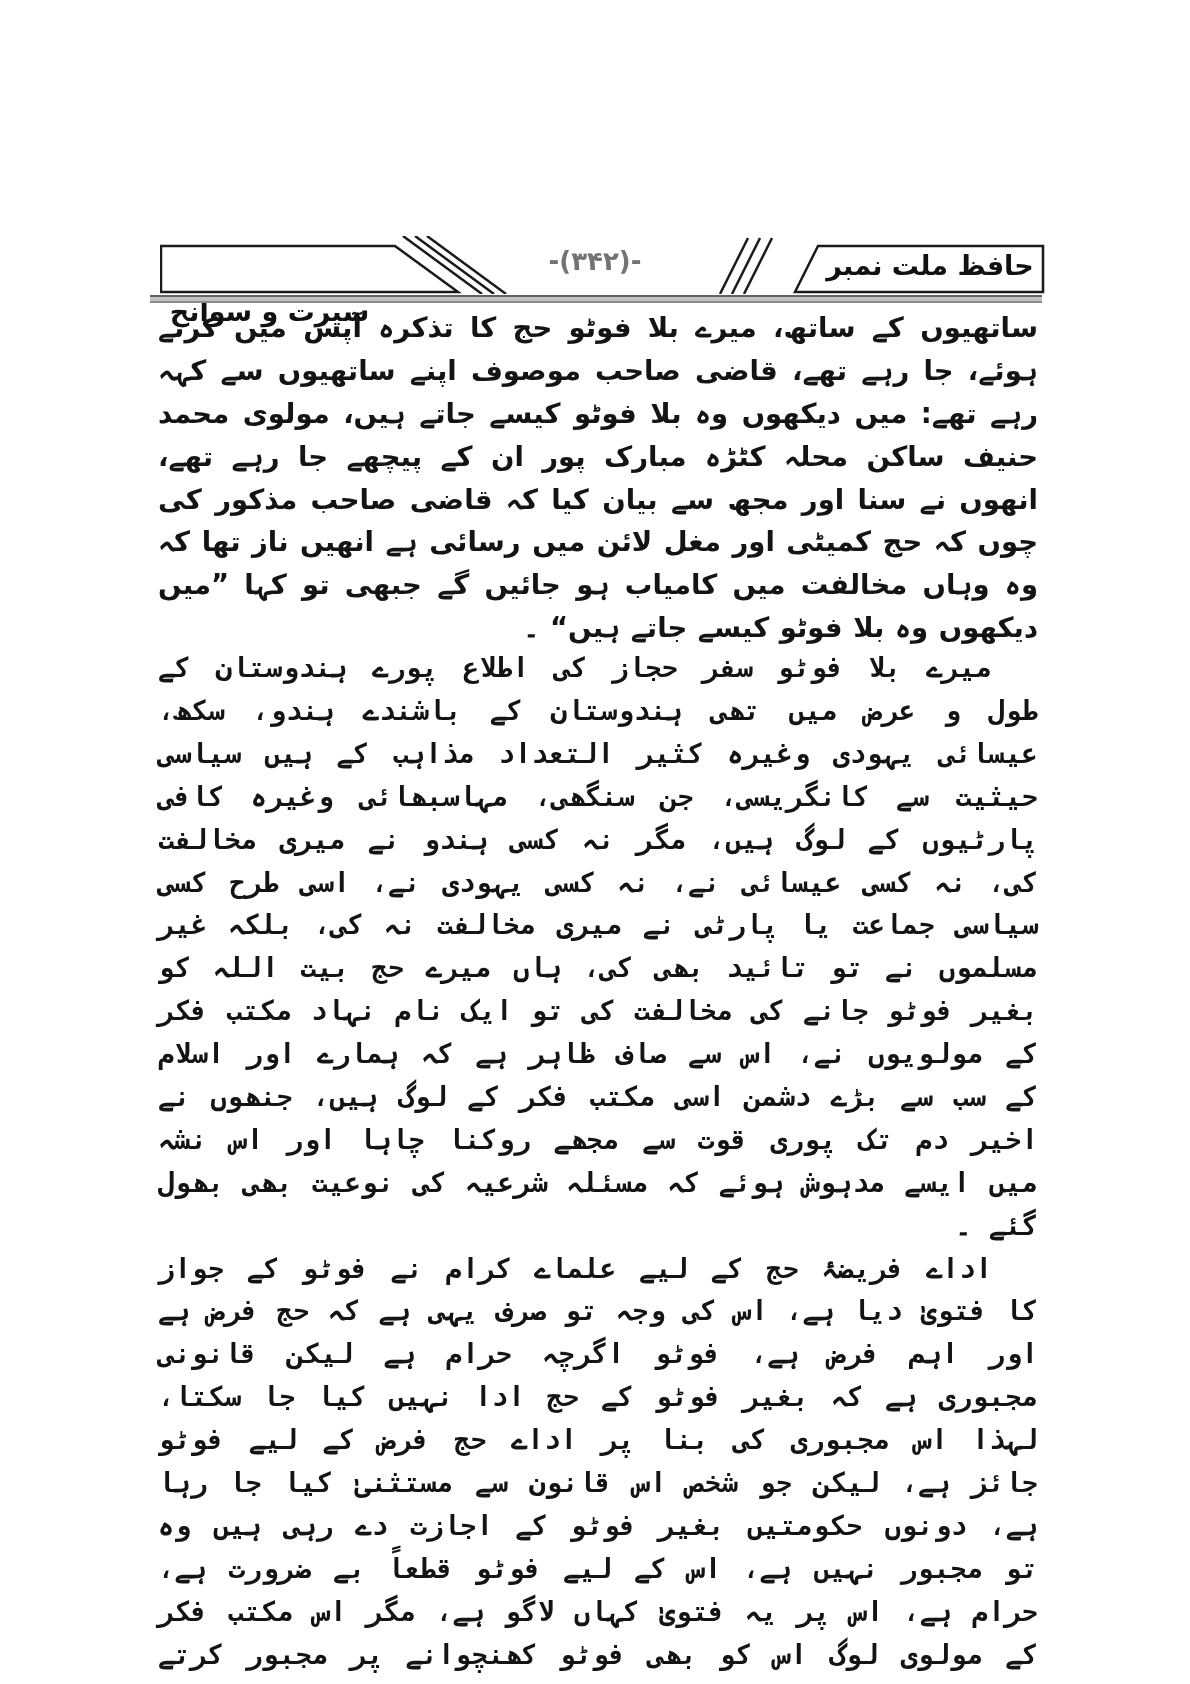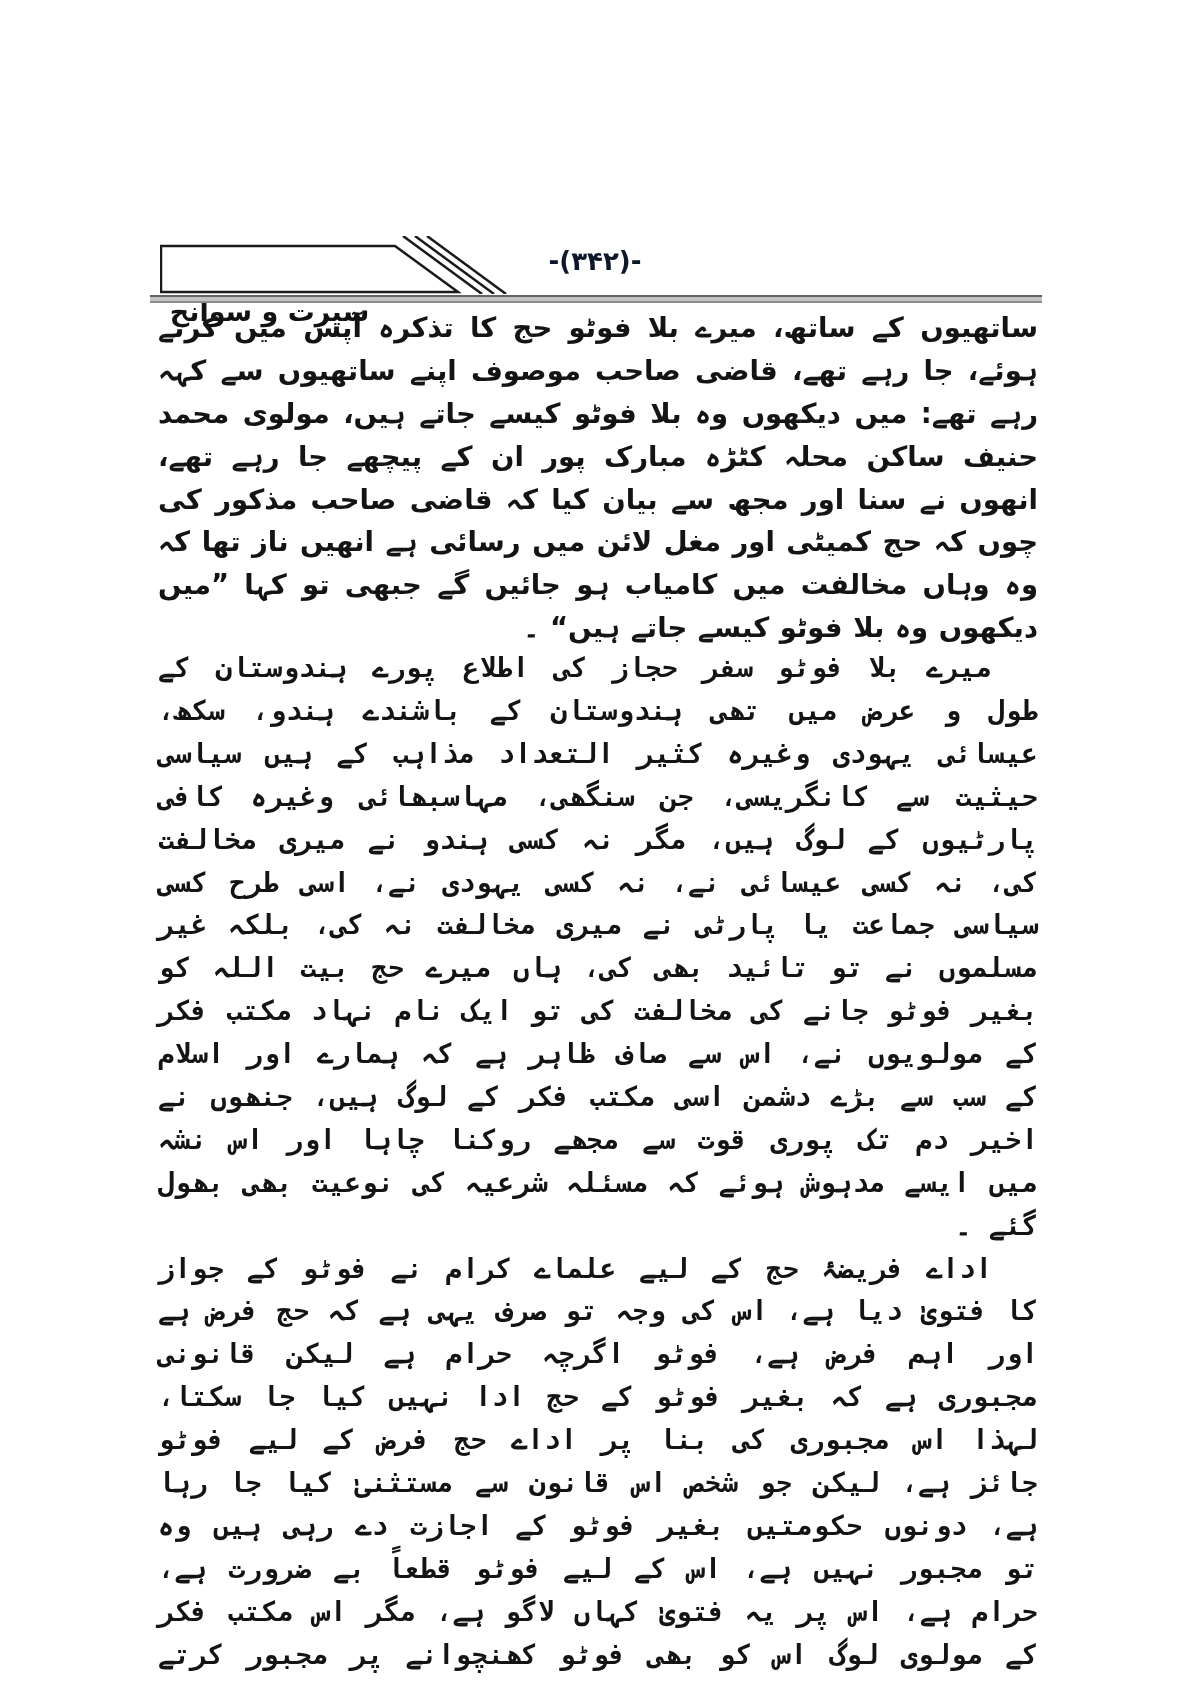--- a/index.html
+++ b/index.html
@@ -29,21 +29,21 @@
   }
   .tab-left  .tab-label { left: 2px;  top: 14px; width: 215px; margin-top: 46px; }
   .tab-right .tab-label { right: 6px;  top: 14px; width: 218px; }
   .page-number {
     position: absolute;
     left: 50%; top: 10px;
     transform: translateX(-50%);
     direction: ltr;
     font-size: 26px;
     font-weight: bold;
-    color: #0f172a;
+    color: #737373;
   }
   .header-rule {
     position: absolute;
     top: 295px; left: 150px;
     width: 892px; height: 4px;
     background: #c2c2c2;
     border-top: 2px solid #636363;
     border-bottom: 2px solid #8c8c8c;
   }
   
@@ -79,20 +79,29 @@
         <polygon points="1,10 235,10 298,56 1,56" fill="#ffffff" stroke="#1a1a1a" stroke-width="2.5"></polygon>
         <line x1="243" y1="0" x2="322" y2="58" stroke="#1a1a1a" stroke-width="2.5"></line>
         <line x1="255" y1="0" x2="334" y2="58" stroke="#1a1a1a" stroke-width="2.5"></line>
         <line x1="267" y1="0" x2="346" y2="58" stroke="#1a1a1a" stroke-width="2.5"></line>
       </svg>
       <span class="tab-label">سیرت و سوانح</span>
     </div>
 
     <div class="page-number">-(۳۴۲)-</div>
 
+    <div class="tab tab-right">
+      <svg width="345" height="58" viewBox="0 0 345 58">
+        <polygon points="118,10 343,10 343,56 95,56" fill="#ffffff" stroke="#1a1a1a" stroke-width="2.5"></polygon>
+        <line x1="20" y1="58" x2="48" y2="2" stroke="#1a1a1a" stroke-width="2.5"></line>
+        <line x1="32" y1="58" x2="60" y2="2" stroke="#1a1a1a" stroke-width="2.5"></line>
+        <line x1="44" y1="58" x2="72" y2="2" stroke="#1a1a1a" stroke-width="2.5"></line>
+      </svg>
+      <span class="tab-label">حافظ ملت نمبر</span>
+    </div>
 
   </div>
 
   <div class="header-rule"></div>
 
   <div class="body-text">
     <p class="para">ساتھیوں کے ساتھ، میرے بلا فوٹو حج کا تذکرہ آپس میں کرتے ہوئے، جا رہے تھے، قاضی صاحب موصوف اپنے ساتھیوں سے کہہ رہے تھے: میں دیکھوں وہ بلا فوٹو کیسے جاتے ہیں، مولوی محمد حنیف ساکن محلہ کٹڑہ مبارک پور ان کے پیچھے جا رہے تھے، انھوں نے سنا اور مجھ سے بیان کیا کہ قاضی صاحب مذکور کی چوں کہ حج کمیٹی اور مغل لائن میں رسائی ہے انھیں ناز تھا کہ وہ وہاں مخالفت میں کامیاب ہو جائیں گے جبھی تو کہا ”میں دیکھوں وہ بلا فوٹو کیسے جاتے ہیں“ ۔</p>
     <p class="para indent">میرے بلا فوٹو سفر حجاز کی اطلاع پورے ہندوستان کے طول و عرض میں تھی ہندوستان کے باشندے ہندو، سکھ، عیسائی یہودی وغیرہ کثیر التعداد مذاہب کے ہیں سیاسی حیثیت سے کانگریسی، جن سنگھی، مہاسبھائی وغیرہ کافی پارٹیوں کے لوگ ہیں، مگر نہ کسی ہندو نے میری مخالفت کی، نہ کسی عیسائی نے، نہ کسی یہودی نے، اسی طرح کسی سیاسی جماعت یا پارٹی نے میری مخالفت نہ کی، بلکہ غیر مسلموں نے تو تائید بھی کی، ہاں میرے حج بیت اللہ کو بغیر فوٹو جانے کی مخالفت کی تو ایک نام نہاد مکتب فکر کے مولویوں نے، اس سے صاف ظاہر ہے کہ ہمارے اور اسلام کے سب سے بڑے دشمن اسی مکتب فکر کے لوگ ہیں، جنھوں نے اخیر دم تک پوری قوت سے مجھے روکنا چاہا اور اس نشہ میں ایسے مدہوش ہوئے کہ مسئلہ شرعیہ کی نوعیت بھی بھول گئے ۔</p>
     <p class="para indent">اداے فریضۂ حج کے لیے علماے کرام نے فوٹو کے جواز کا فتویٰ دیا ہے، اس کی وجہ تو صرف یہی ہے کہ حج فرض ہے اور اہم فرض ہے، فوٹو اگرچہ حرام ہے لیکن قانونی مجبوری ہے کہ بغیر فوٹو کے حج ادا نہیں کیا جا سکتا، لہذا اس مجبوری کی بنا پر اداے حج فرض کے لیے فوٹو جائز ہے، لیکن جو شخص اس قانون سے مستثنیٰ کیا جا رہا ہے، دونوں حکومتیں بغیر فوٹو کے اجازت دے رہی ہیں وہ تو مجبور نہیں ہے، اس کے لیے فوٹو قطعاً بے ضرورت ہے، حرام ہے، اس پر یہ فتویٰ کہاں لاگو ہے، مگر اس مکتب فکر کے مولوی لوگ اس کو بھی فوٹو کھنچوانے پر مجبور کرتے ہیں اور اس سے بلاضرورت ارتکاب حرام کروا رہے ہیں، ان کی یہ کوشش مسئلہ شرعیہ کے تحت حرام ہے ۔</p>
     <p class="para indent-lg"><span class="arabic-quotation">بُغْضُك الشيئَ يُعمى و يُصم</span></p>

